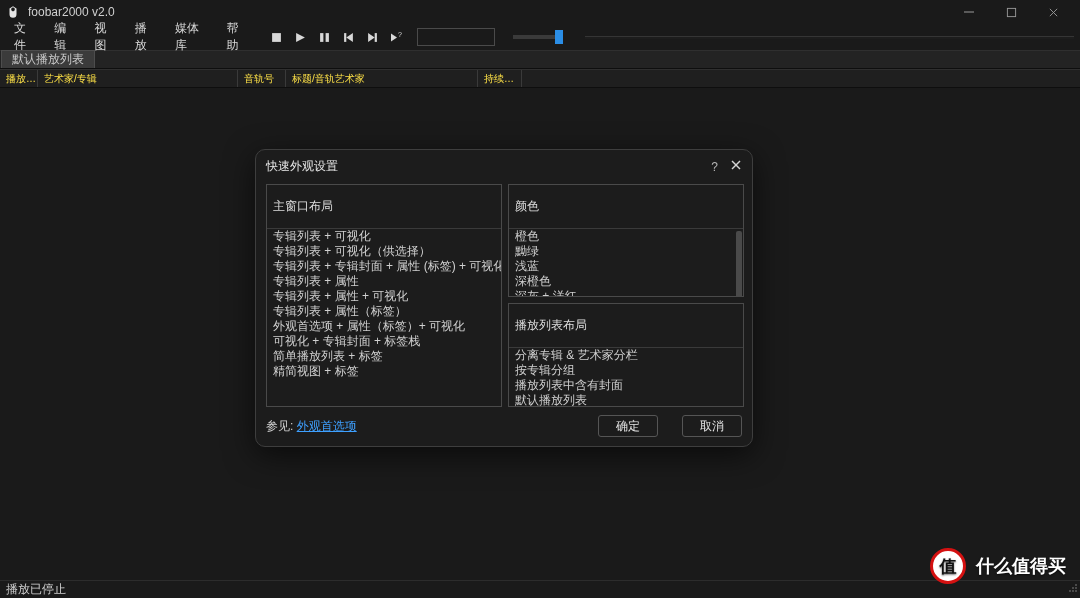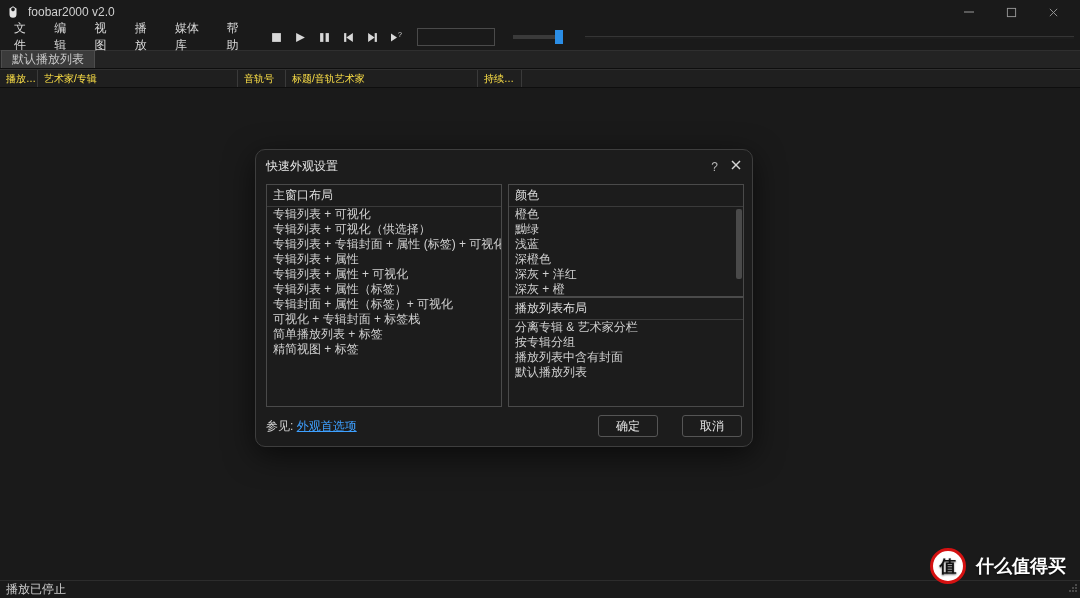--- a/index.html
+++ b/index.html
@@ -103,29 +103,29 @@
     flex:1; display:grid;
     grid-template-columns: 236px 236px;
     grid-template-rows: 223px;
     gap:6px; padding:0 10px 0 10px;
   }
   .panel {
     border:1px solid #4a4a4a; background:#1c1c1c; position:relative;
     display:flex; flex-direction:column; overflow:hidden;
   }
   .panel .phead {
-    padding:2px 6px; color:#dedede; border-bottom:1px solid #3a3a3a;
+    padding:13px 6px; color:#dedede; border-bottom:1px solid #3a3a3a;
     font-size:12px; background:#1c1c1c;
   }
   .listwrap { flex:1; overflow:hidden; position:relative; }
   .listwrap .item {
     padding:1px 6px; color:#d0d0d0; font-size:12px; white-space:nowrap;
     height:15px; display:flex; align-items:center;
   }
-  .right-col { display:flex; flex-direction:column; }
+  .right-col { display:flex; flex-direction:column; gap:6px; }
   .right-col .panel.top { flex: 0 0 113px; }
   .right-col .panel.bot { flex: 1 1 auto; }
   .vscroll {
     position:absolute; right:0; top:0; bottom:0; width:9px; background:#1c1c1c;
   }
   .vscroll .thumb { position:absolute; right:1px; width:6px; background:#4a4a4a; top:2px; height:70px; border-radius:2px; }
   .dlg-footer {
     height:40px; display:flex; align-items:center; padding:0 10px; gap:24px;
   }
   .dlg-footer .hint { color:#cfcfcf; }
@@ -284,21 +284,21 @@
 
     <div class="panel">
       <div class="phead">主窗口布局</div>
       <div class="listwrap">
         <div class="item">专辑列表 + 可视化</div>
         <div class="item">专辑列表 + 可视化（供选择）</div>
         <div class="item">专辑列表 + 专辑封面 + 属性 (标签) + 可视化 + 歌词</div>
         <div class="item">专辑列表 + 属性</div>
         <div class="item">专辑列表 + 属性 + 可视化</div>
         <div class="item">专辑列表 + 属性（标签）</div>
-        <div class="item">专辑封面 + 属性（标签）+ 可视化</div>
+        <div class="item">外观首选项 + 属性（标签）+ 可视化</div>
         <div class="item">可视化 + 专辑封面 + 标签栈</div>
         <div class="item">简单播放列表 + 标签</div>
         <div class="item">精简视图 + 标签</div>
       </div>
     </div>
 
     <div class="right-col">
       <div class="panel top">
         <div class="phead">颜色</div>
         <div class="listwrap">

